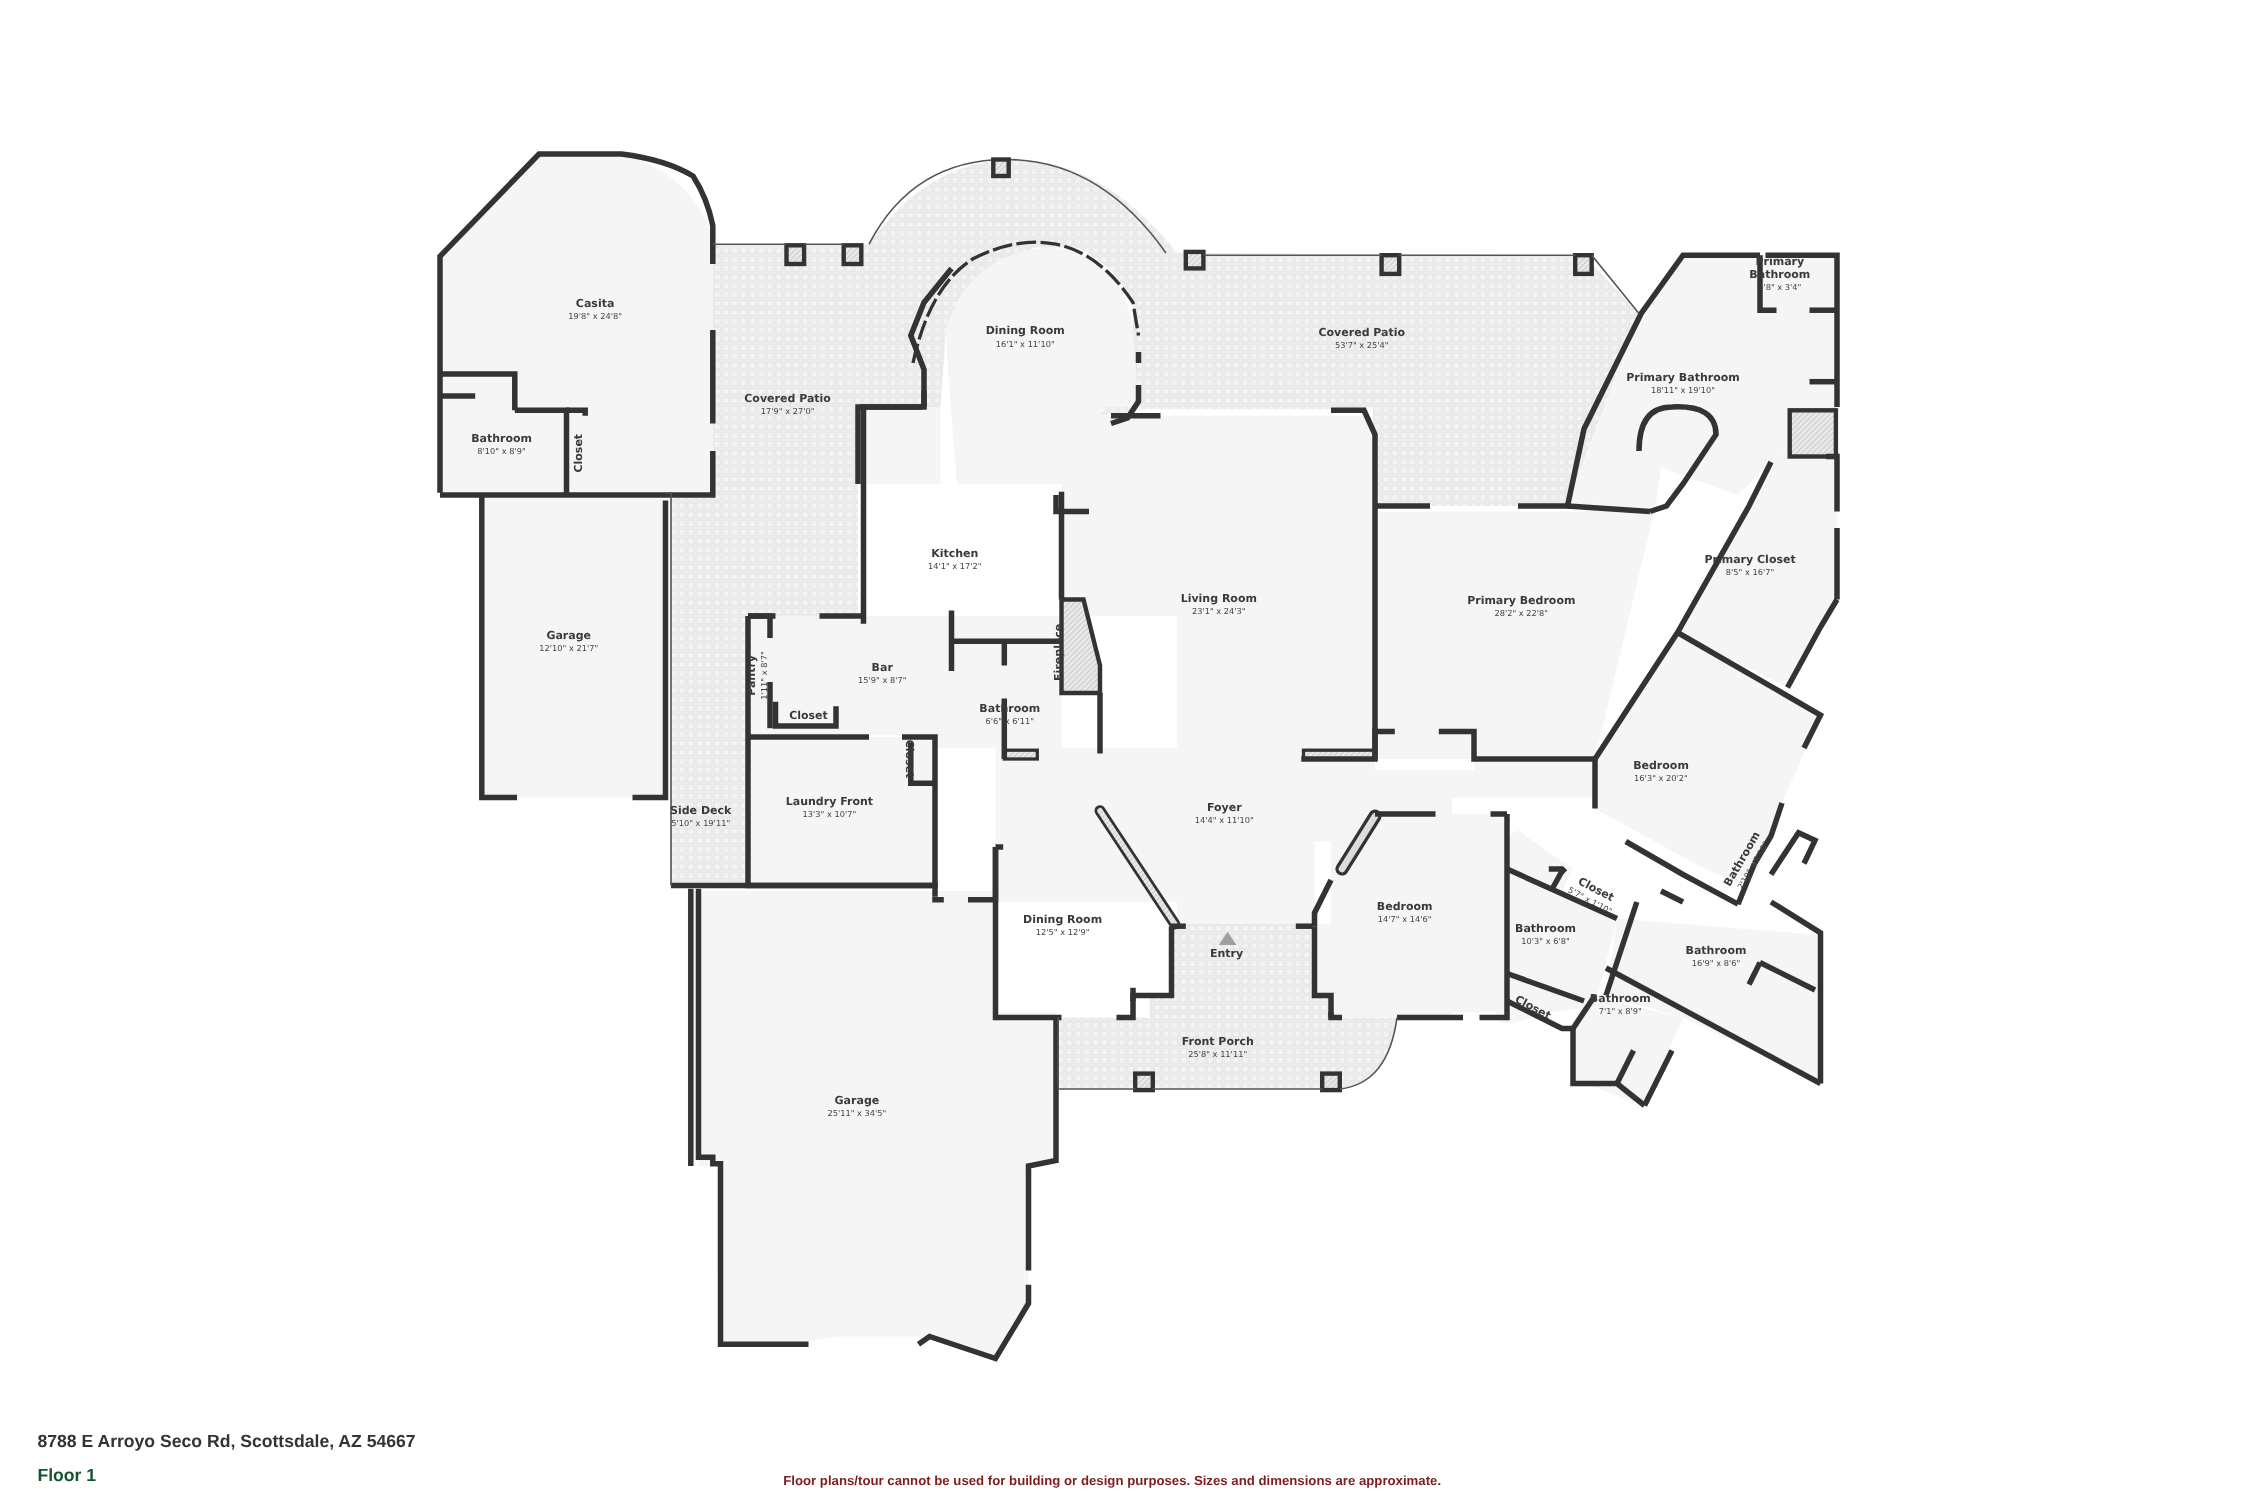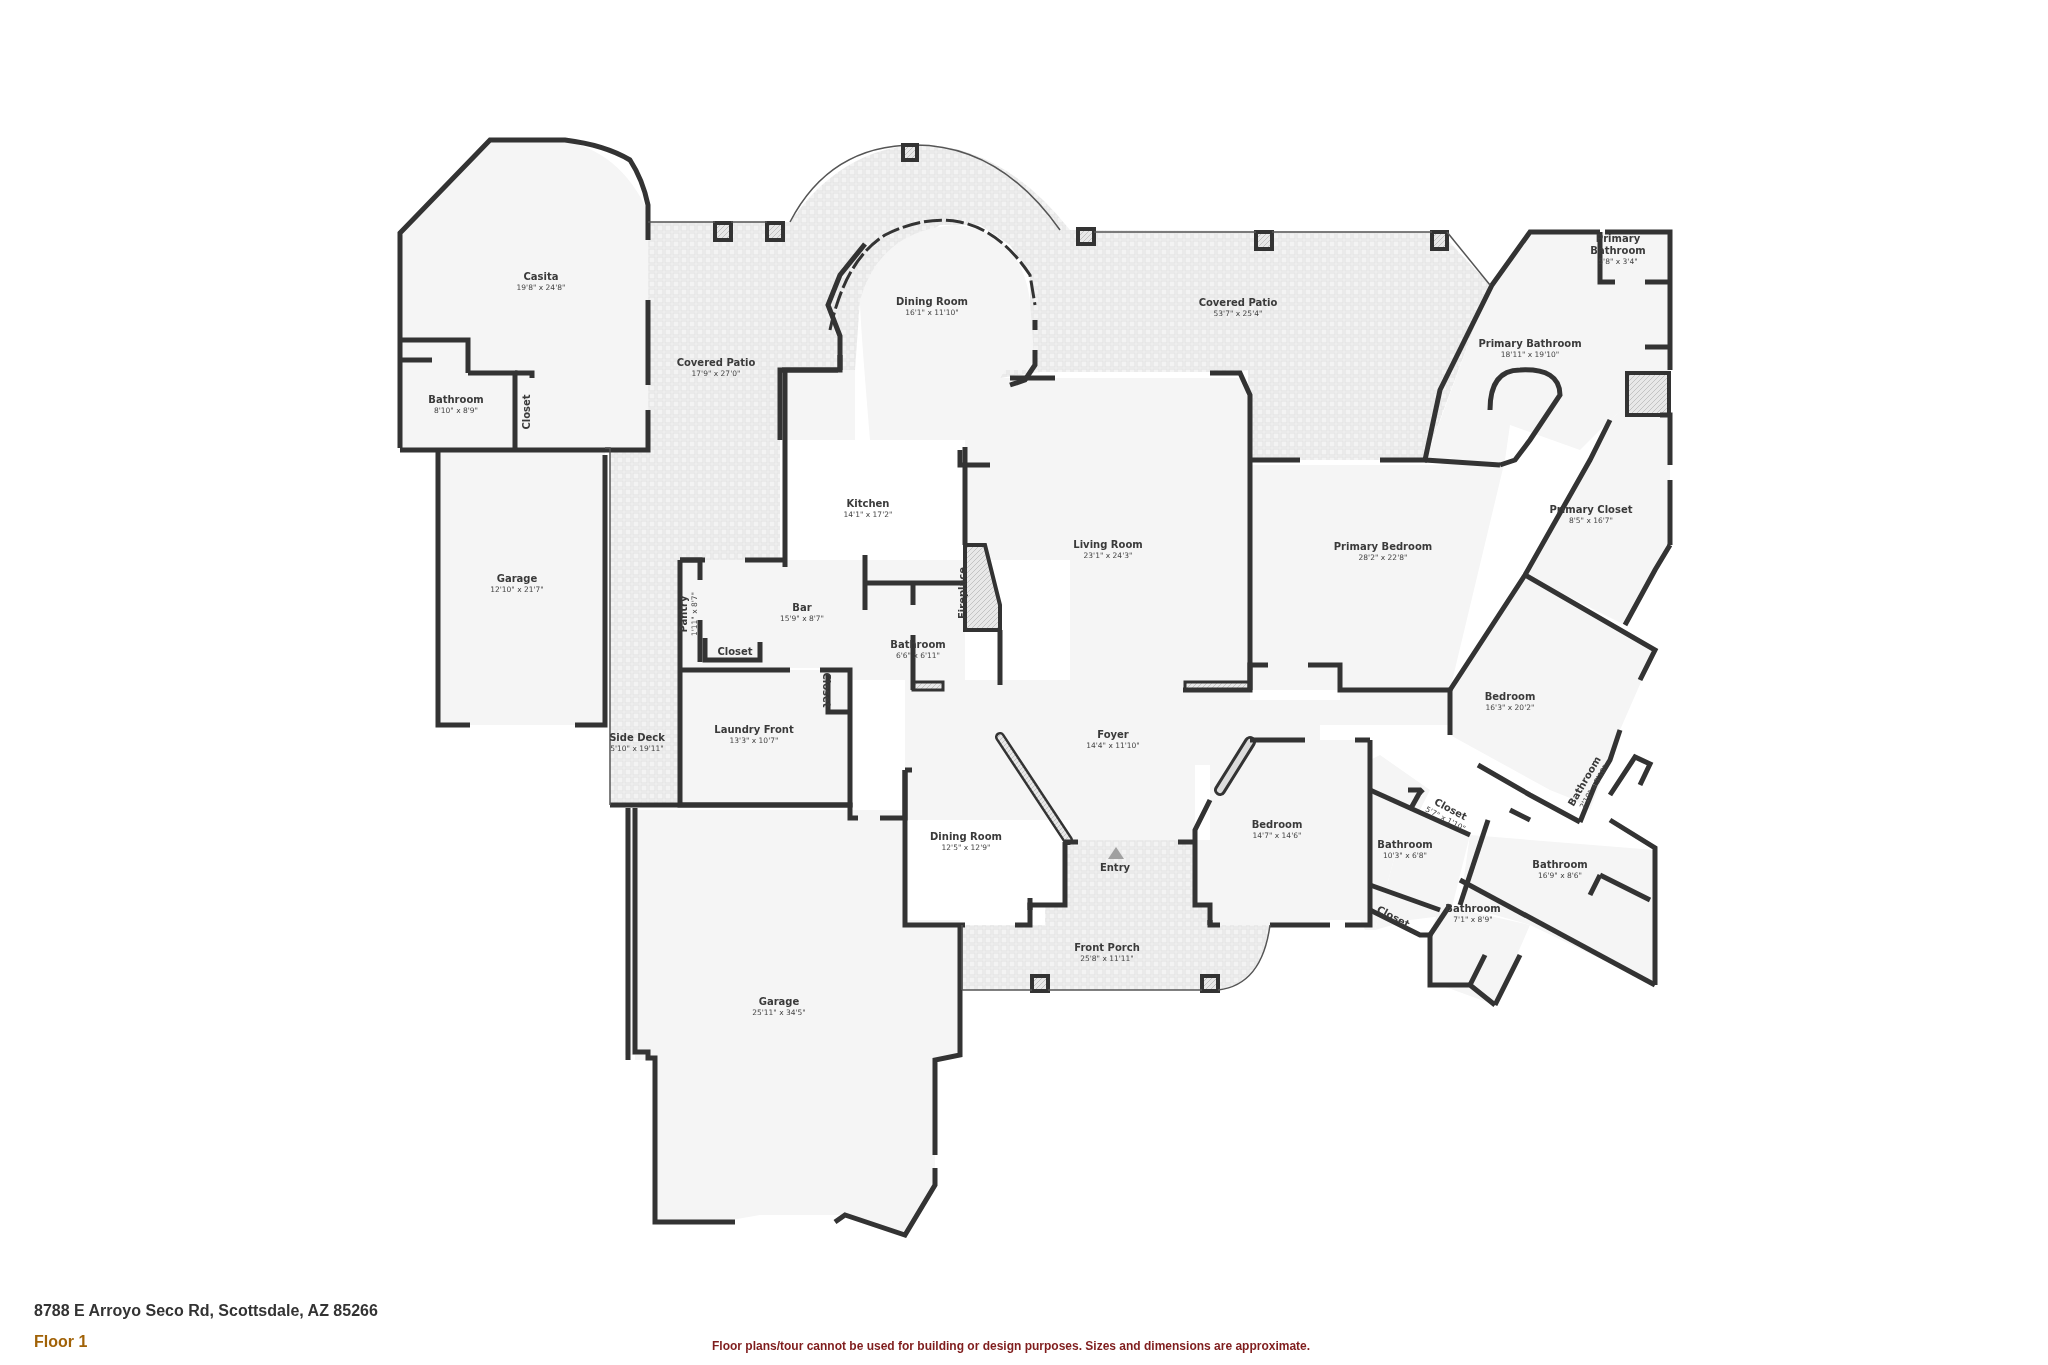--- a/index.html
+++ b/index.html
@@ -6,21 +6,21 @@
   body { width:2048px; height:1365px; position:relative; overflow:hidden; font-family:"DejaVu Sans", "Liberation Sans", sans-serif; }
   #plan { position:absolute; left:0; top:0; width:2048px; height:1365px; }
   .room-label { position:absolute; transform:translate(-50%,-50%); text-align:center; white-space:nowrap; pointer-events:none; color:#3a3a3a; }
   .room-label .nm { font-size:10px; font-weight:bold; display:block; line-height:12px; }
   .room-label .dm { font-size:7.5px; display:block; line-height:10px; color:#444; }
   .room-label.rot90 { transform:translate(-50%,-50%) rotate(-90deg); }
   .room-label.rot-90 { transform:translate(-50%,-50%) rotate(90deg); }
   .room-label.rot-60 { transform:translate(-50%,-50%) rotate(-60deg); }
   .room-label.rot28 { transform:translate(-50%,-50%) rotate(28deg); }
   .footer-address { position:absolute; left:34px; top:1302px; font-size:16px; font-weight:bold; color:#333; font-family:"Liberation Sans", sans-serif; }
-  .footer-floor { position:absolute; left:34px; top:1333px; font-size:16px; font-weight:bold; color:#a16207; font-family:"Liberation Sans", sans-serif; }
+  .footer-floor { position:absolute; left:34px; top:1333px; font-size:16px; font-weight:bold; color:#14532d; font-family:"Liberation Sans", sans-serif; }
   .footer-disclaimer { position:absolute; left:712px; top:1339px; font-size:12px; font-weight:bold; color:#7f1d1d; font-family:"Liberation Sans", sans-serif; }
   .entry-arrow { position:absolute; width:0; height:0; border-left:8px solid transparent; border-right:8px solid transparent; border-bottom:12px solid #a0a0a0; transform:translate(-50%,-50%); }
 </style>
 </head>
 <body>
 
 <svg id="plan" viewBox="0 0 2048 1365" xmlns="http://www.w3.org/2000/svg">
   <defs>
     <pattern id="tile" width="8" height="8" patternUnits="userSpaceOnUse">
       <rect width="8" height="8" fill="#f3f3f3"></rect>
@@ -331,15 +331,15 @@
 </div>
 <div class="room-label" style="left:1107px;top:953px">
   <span class="nm">Front Porch</span>
   <span class="dm">25'8" x 11'11"</span>
 </div>
 <div class="room-label" style="left:779px;top:1007px">
   <span class="nm">Garage</span>
   <span class="dm">25'11" x 34'5"</span>
 </div>
 
-<div class="footer-address">8788 E Arroyo Seco Rd, Scottsdale, AZ 85266</div>
+<div class="footer-address">8788 E Arroyo Seco Rd, Scottsdale, AZ 54667</div>
 <div class="footer-floor">Floor 1</div>
 <div class="footer-disclaimer">Floor plans/tour cannot be used for building or design purposes. Sizes and dimensions are approximate.</div>
 
 </body></html>

